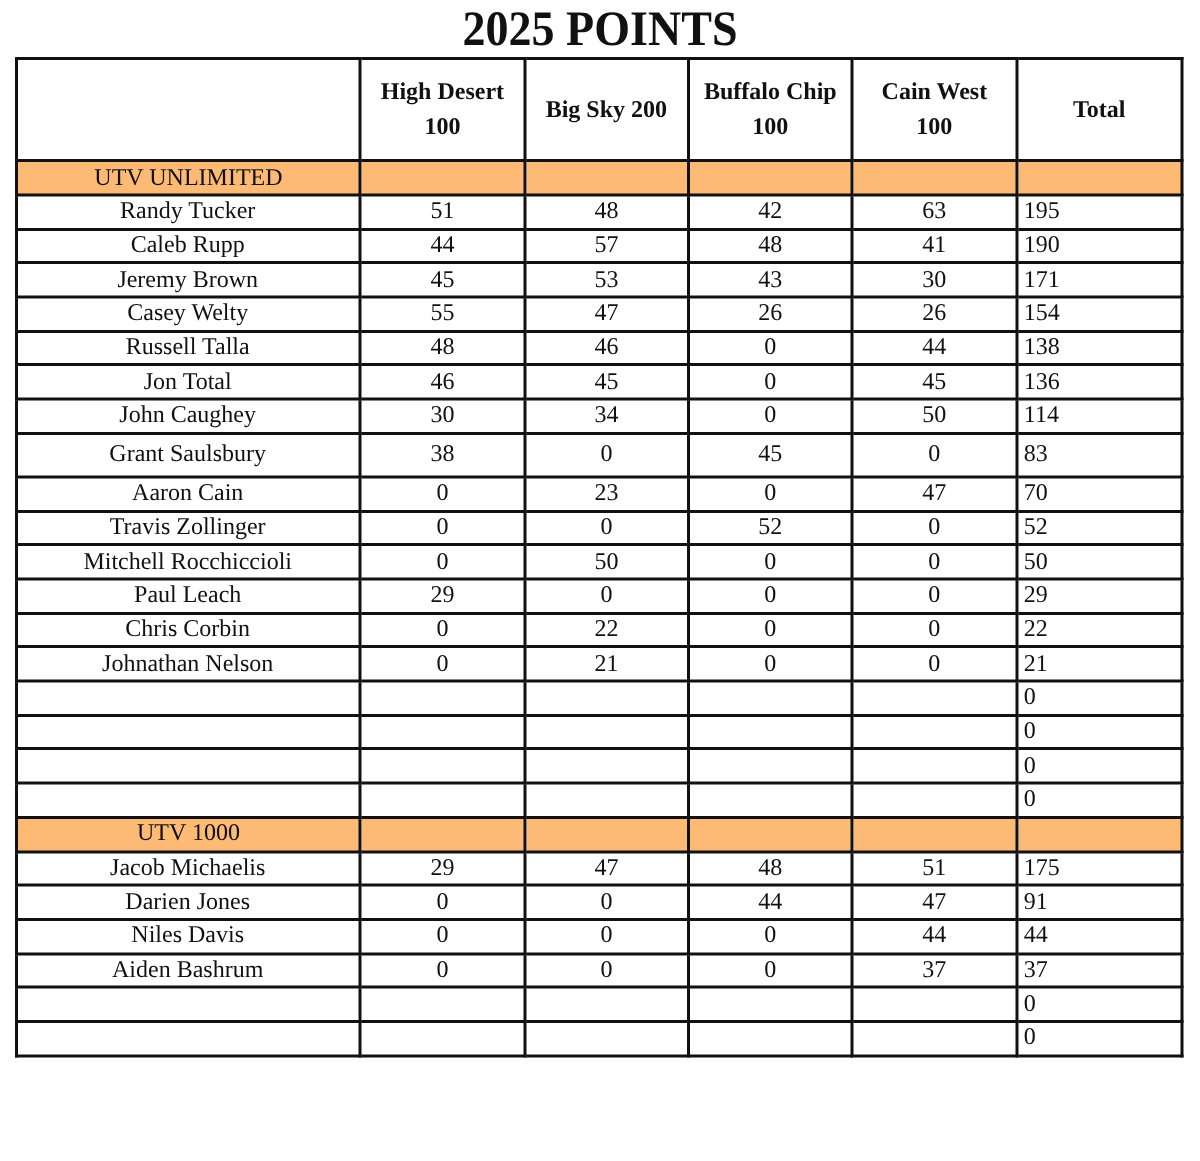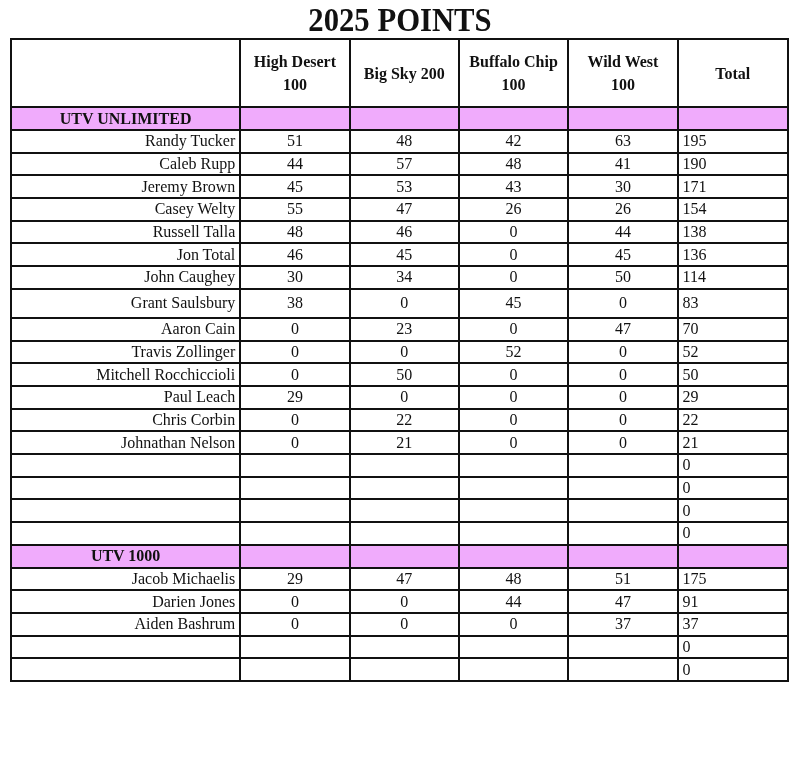--- a/index.html
+++ b/index.html
@@ -4,24 +4,24 @@
 <style>
   html, body { margin: 0; padding: 0; background: #ffffff; }
   body { width: 800px; height: 774px; overflow: hidden; position: relative; font-family: "Liberation Serif", "DejaVu Serif", serif; color: #111; }
   .title { position: absolute; left: 0; top: 0; width: 800px; height: 38px; text-align: center; font-weight: bold; font-size: 33px; line-height: 40px; letter-spacing: 0px; transform: scaleX(0.93); }
   table { position: absolute; left: 10px; top: 38px; border-collapse: collapse; table-layout: fixed; width: 779px; }
   td, th { border: 2px solid #111; padding: 0 4px; font-size: 16px; height: 20.7px; line-height: 20px; white-space: nowrap; overflow: hidden; }
   th { font-weight: bold; font-size: 16px; line-height: 23px; height: 66px; text-align: center; vertical-align: middle; }
   .col-name { width: 216px; }
   .col-ev { width: 103px; }
   .col-total { width: 104px; }
-  td.name { text-align: right; padding-left: 3px; }
+  td.name { text-align: center; padding-left: 3px; }
   td.num { text-align: center; }
   td.total { padding-right: 6px; }
-  tr.section td { background: #f0abfc; font-weight: bold; height: 21px; }
+  tr.section td { background: #fdba74; font-weight: normal; height: 21px; }
   tr.section td.sec-label { text-align: center; }
   tr.tall td { height: 27px; }
 </style>
 </head>
 <body>
 
 <div class="title">2025 POINTS</div>
 
 <table>
   <colgroup>
@@ -31,21 +31,21 @@
       <col class="col-ev">
       <col class="col-ev">
       <col class="col-total">
   </colgroup>
   <thead>
     <tr>
       <th></th>
       <th><span>High Desert</span><br><span>100</span></th>
       <th><span>Big Sky 200</span></th>
       <th><span>Buffalo Chip</span><br><span>100</span></th>
-      <th><span>Wild West</span><br><span>100</span></th>
+      <th><span>Cain West</span><br><span>100</span></th>
       <th>Total</th>
     </tr>
   </thead>
   <tbody id="tbody">
       <tr class="section">
         <td class="sec-label">UTV UNLIMITED</td>
         <td></td>
         <td></td>
         <td></td>
         <td></td>
@@ -213,20 +213,28 @@
       </tr>
       <tr>
         <td class="name">Darien Jones</td>
         <td class="num">0</td>
         <td class="num">0</td>
         <td class="num">44</td>
         <td class="num">47</td>
         <td class="total">91</td>
       </tr>
       <tr>
+        <td class="name">Niles Davis</td>
+        <td class="num">0</td>
+        <td class="num">0</td>
+        <td class="num">0</td>
+        <td class="num">44</td>
+        <td class="total">44</td>
+      </tr>
+      <tr>
         <td class="name">Aiden Bashrum</td>
         <td class="num">0</td>
         <td class="num">0</td>
         <td class="num">0</td>
         <td class="num">37</td>
         <td class="total">37</td>
       </tr>
       <tr>
         <td class="name"></td>
         <td class="num"></td>

